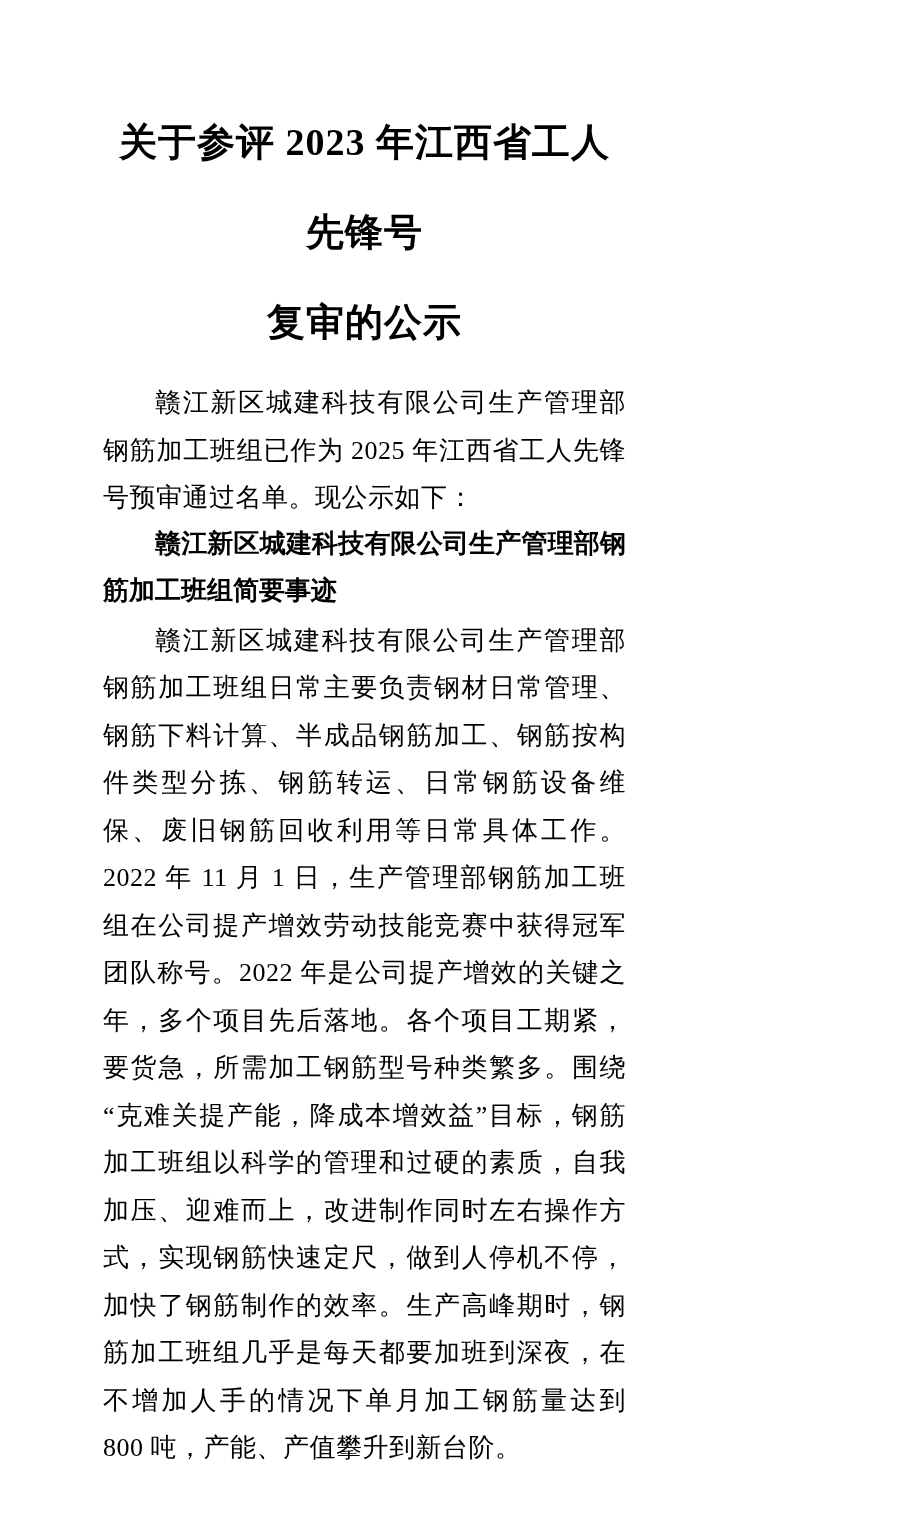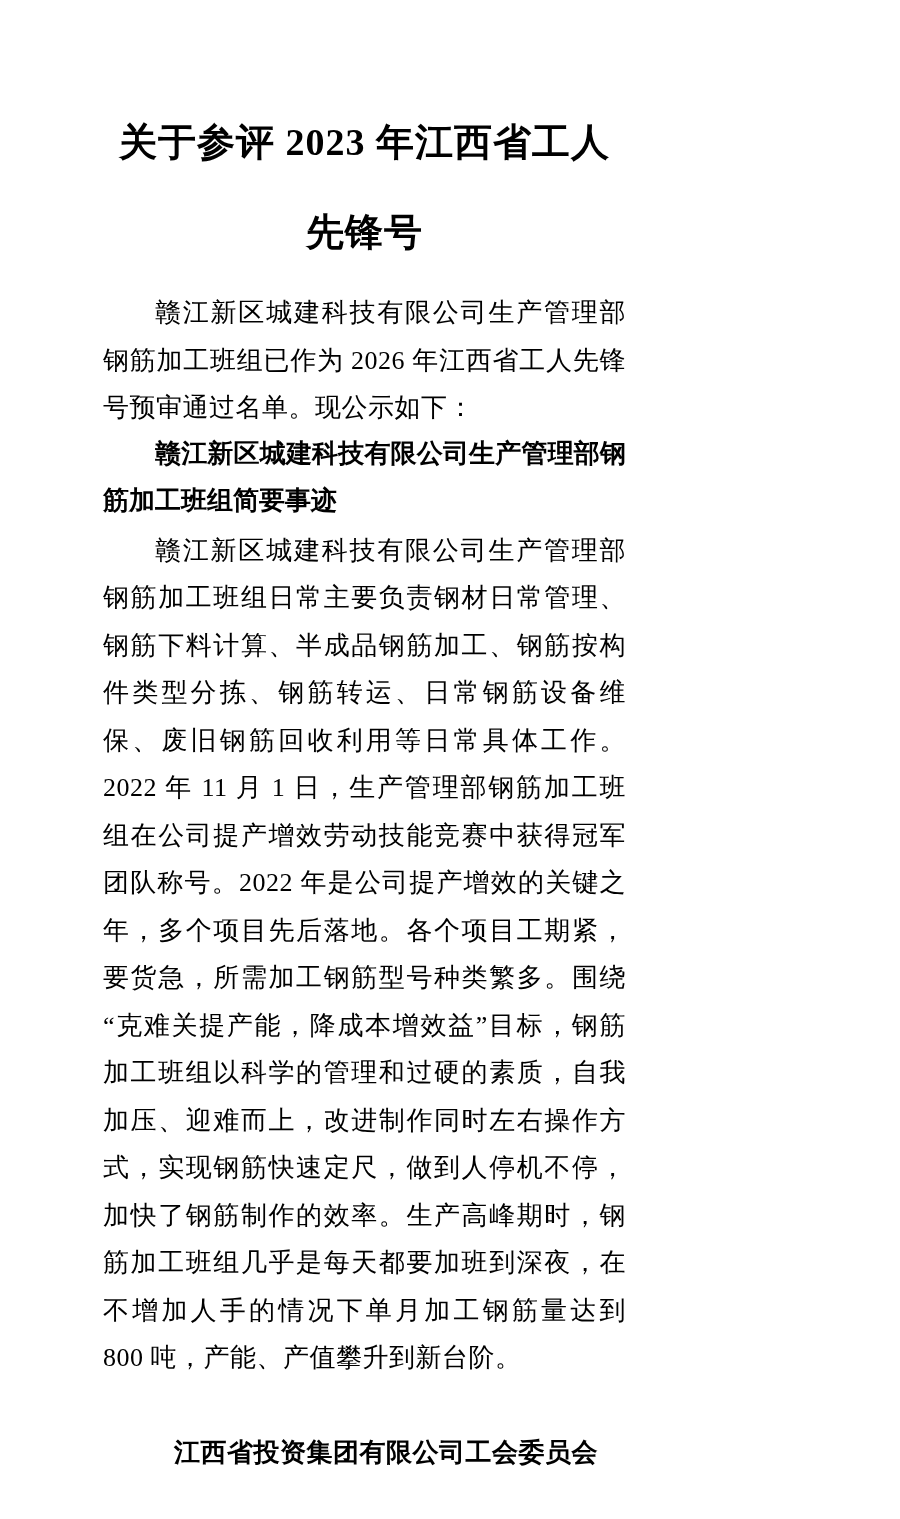--- a/index.html
+++ b/index.html
@@ -68,24 +68,25 @@
     letter-spacing: 0.5px;
   }
 </style>
 </head>
 <body>
 
 <div class="page">
 
   <h1 class="doc-title">
     <span class="title-line">关于参评 2023 年江西省工人先锋号</span>
+    <span class="title-line">复审的公示</span>
   </h1>
 
   <div class="body-text">
-    <p class="para">赣江新区城建科技有限公司生产管理部钢筋加工班组已作为 2026 年江西省工人先锋号预审通过名单。现公示如下：</p>
+    <p class="para">赣江新区城建科技有限公司生产管理部钢筋加工班组已作为 2025 年江西省工人先锋号预审通过名单。现公示如下：</p>
 
     <p class="para section-heading">赣江新区城建科技有限公司生产管理部钢筋加工班组简要事迹</p>
 
     <p class="para">赣江新区城建科技有限公司生产管理部钢筋加工班组日常主要负责钢材日常管理、钢筋下料计算、半成品钢筋加工、钢筋按构件类型分拣、钢筋转运、日常钢筋设备维保、废旧钢筋回收利用等日常具体工作。2022 年 11 月 1 日，生产管理部钢筋加工班组在公司提产增效劳动技能竞赛中获得冠军团队称号。2022 年是公司提产增效的关键之年，多个项目先后落地。各个项目工期紧，要货急，所需加工钢筋型号种类繁多。围绕“克难关提产能，降成本增效益”目标，钢筋加工班组以科学的管理和过硬的素质，自我加压、迎难而上，改进制作同时左右操作方式，实现钢筋快速定尺，做到人停机不停，加快了钢筋制作的效率。生产高峰期时，钢筋加工班组几乎是每天都要加班到深夜，在不增加人手的情况下单月加工钢筋量达到 800 吨，产能、产值攀升到新台阶。</p>
 
   </div>
 
   <div class="signature-area">
     <div class="signature-inner">
       <span class="signature-line">江西省投资集团有限公司工会委员会</span>

